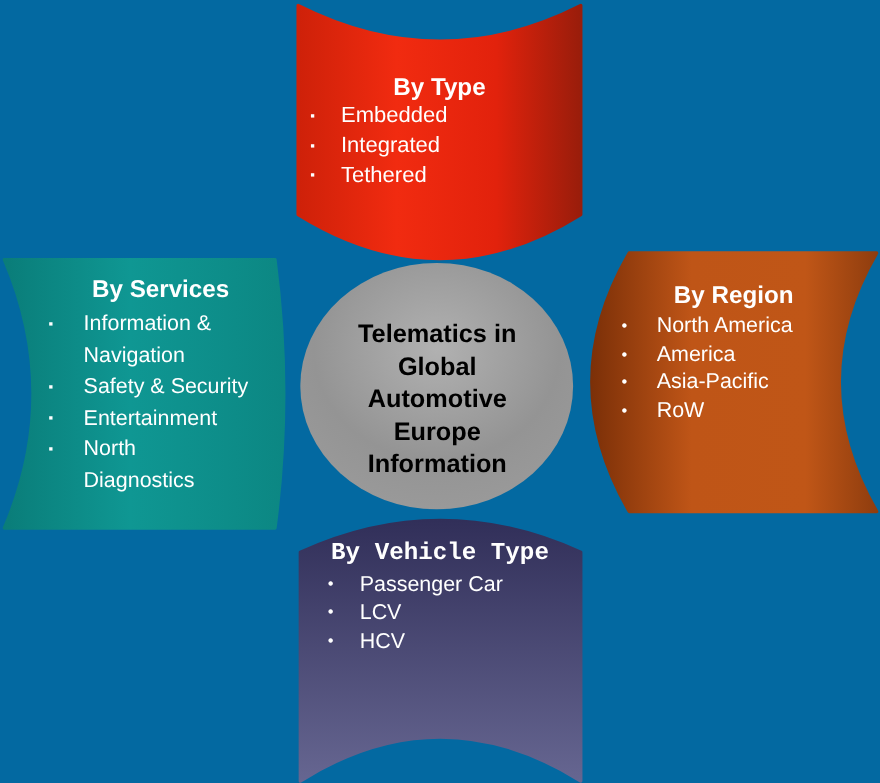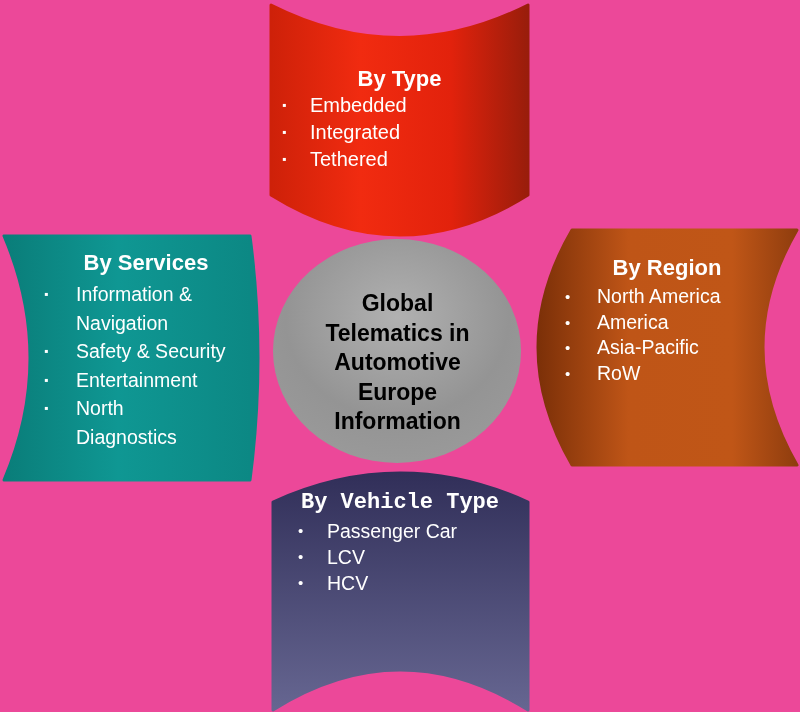--- a/index.html
+++ b/index.html
@@ -1,17 +1,17 @@
 <!DOCTYPE html>
 <html><head>
 <meta charset="utf-8">
 <style>
   html,body { margin:0; padding:0; background:#fff; }
   .stage {
-    position:relative; width:800px; height:712px; background:#ec4899;
+    position:relative; width:800px; height:712px; background:#0369a1;
     font-family:"Liberation Sans", sans-serif; overflow:hidden;
   }
   .stage svg.shapes { position:absolute; left:0; top:0; }
 
   .heading {
     position:absolute; color:#fff; font-weight:bold; font-size:22px;
     text-align:center; line-height:26px;
   }
   ul.blist { position:absolute; margin:0; padding:0; list-style:none; color:#fff; }
   ul.blist li { display:flex; align-items:flex-start; }
@@ -160,20 +160,20 @@
       <span class="dot">•</span>
       <span class="txt">LCV</span>
     </li>
       <li>
       <span class="dot">•</span>
       <span class="txt">HCV</span>
     </li>
     </ul>
 
   <div id="center-text">
+      <span class="center-line">Telematics in</span>
       <span class="center-line">Global</span>
-      <span class="center-line">Telematics in</span>
       <span class="center-line">Automotive</span>
       <span class="center-line">Europe</span>
       <span class="center-line">Information</span>
     </div>
 
 </div>
 
 </body></html>

